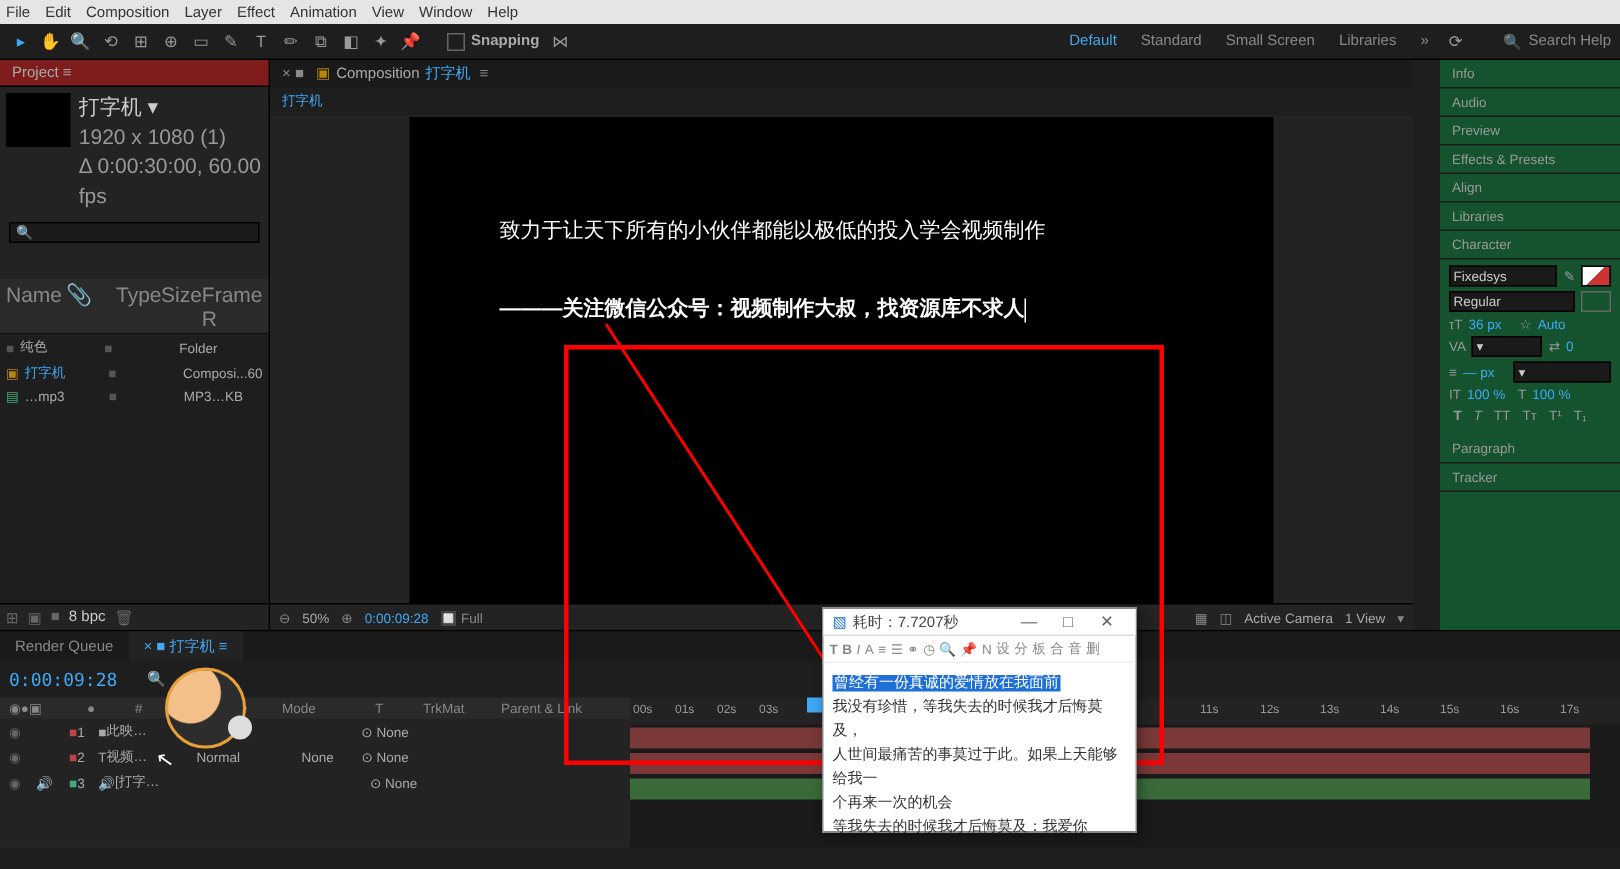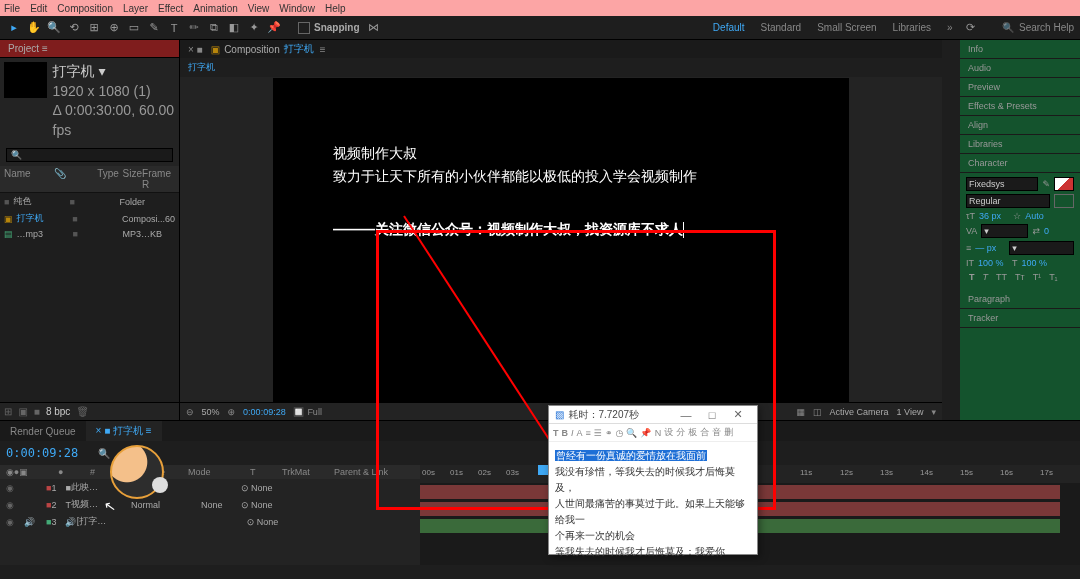--- a/index.html
+++ b/index.html
@@ -1,19 +1,19 @@
 <!DOCTYPE html>
 <html><head>
 <meta charset="utf-8">
 <style>
 * { margin: 0; padding: 0; box-sizing: border-box; font-family: "Microsoft YaHei", Arial, sans-serif; }
 body { background: #1e1e1e; color: #ccc; font-size: 10px; width: 1080px; height: 579px; overflow: hidden; position: relative; }
 
 
-.menubar { height: 16px; background: #fca5a5; color: #333; display: flex; align-items: center; padding: 0 4px; font-size: 10px; }
+.menubar { height: 16px; background: #e5e5e5; color: #333; display: flex; align-items: center; padding: 0 4px; font-size: 10px; }
 .menubar span { margin-right: 10px; cursor: default; }
 
 
 .toolbar { height: 24px; background: #1e1e1e; border-bottom: 1px solid #000; display: flex; align-items: center; padding: 0 6px; }
 .toolbar .tool-icon { width: 16px; height: 16px; margin-right: 4px; display: inline-flex; align-items: center; justify-content: center; color: #999; font-size: 11px; }
 .toolbar .spacer { flex: 1; }
 .toolbar .snapping { color: #aaa; font-size: 10px; margin-left: 12px; display: flex; align-items: center; font-weight: bold; }
 .toolbar .snapping::before { content: ""; width: 10px; height: 10px; border: 1px solid #666; margin-right: 4px; }
 .toolbar .workspace-tabs { display: flex; gap: 16px; color: #888; font-size: 10px; }
 .toolbar .workspace-tabs .active { color: #3fa9f5; }
@@ -24,21 +24,21 @@
 .main { display: flex; height: 380px; }
 
 
 .project-panel { width: 180px; background: #232323; border-right: 1px solid #000; display: flex; flex-direction: column; }
 .panel-tab { height: 18px; background: #7f1d1d; padding: 2px 8px; color: #aaa; font-size: 10px; border-bottom: 1px solid #000; display: flex; align-items: center; }
 .project-item { display: flex; padding: 4px; }
 .project-thumb { width: 50px; height: 36px; background: #000; margin-right: 6px; }
 .project-info { font-size: 14px; color: #999; line-height: 1.4; }
 .project-info .name { color: #ccc; }
 .project-list { flex: 1; background: #1e1e1e; }
-.list-header { display: flex; background: #2a2a2a; padding: 2px 4px; font-size: 10px; color: #888; border-bottom: 1px solid #111; }
+.list-header { display: flex; background: #2a2a2a; padding: 2px 4px; font-size: 14px; color: #888; border-bottom: 1px solid #111; margin-top: 20px; }
 .list-header span:nth-child(1) { width: 60px; }
 .list-header span:nth-child(2) { width: 50px; }
 .list-header span:nth-child(3) { width: 30px; }
 .list-row { display: flex; padding: 2px 4px; font-size: 9px; color: #aaa; align-items: center; }
 .list-row .folder-icon { color: #555; margin-right: 4px; }
 .list-row .comp-icon { color: #b8860b; margin-right: 4px; }
 .list-row .audio-icon { color: #4a7; margin-right: 4px; }
 .list-row span:nth-child(2) { width: 56px; }
 .list-row span:nth-child(3) { width: 50px; }
 .list-row .highlight { color: #3fa9f5; }
@@ -218,21 +218,20 @@
       <span style="margin-right:8px">× ■</span>
       <span class="comp-icon">▣</span>
       <span class="label">Composition</span>
       <span class="name">打字机</span>
       <span style="margin-left:6px">≡</span>
     </div>
     <div class="comp-breadcrumb">打字机</div>
     <div class="viewer">
       <div class="canvas">
         <div class="text-block">
-          <div>视频制作大叔</div>
           <div>致力于让天下所有的小伙伴都能以极低的投入学会视频制作</div>
           <div class="line4"><span>———关注微信公众号：视频制作大叔，找资源库不求人</span><span class="cursor"></span></div>
         </div>
       </div>
     </div>
     <div class="viewer-footer">
       <span>⊖</span>
       <span class="sel">50%</span>
       <span>⊕</span>
       <span class="time">0:00:09:28</span>

